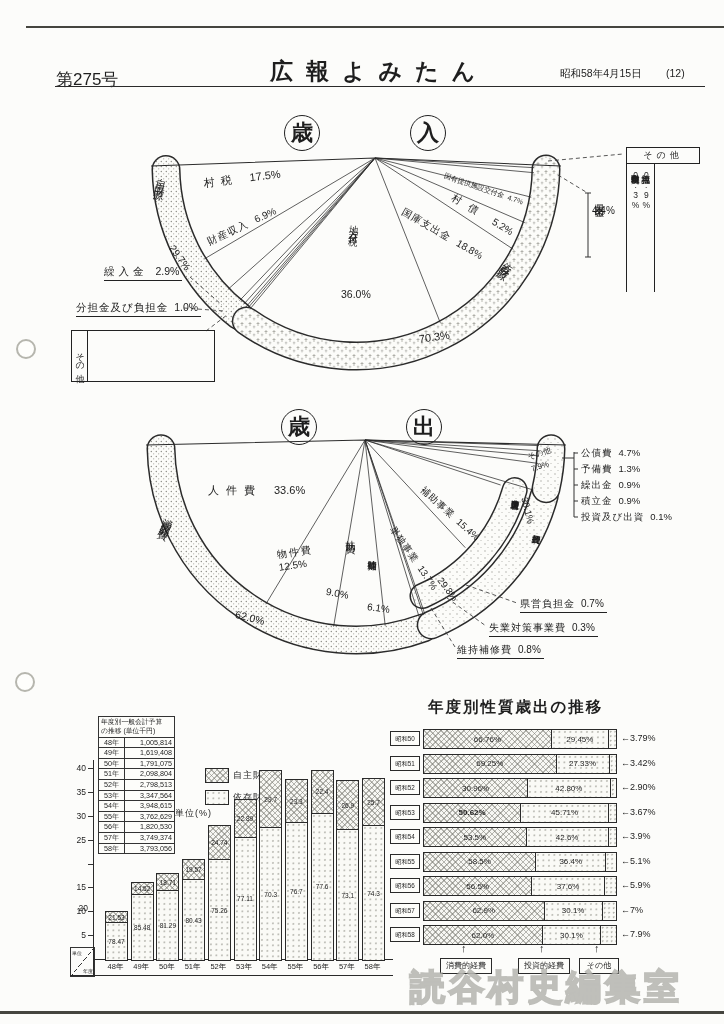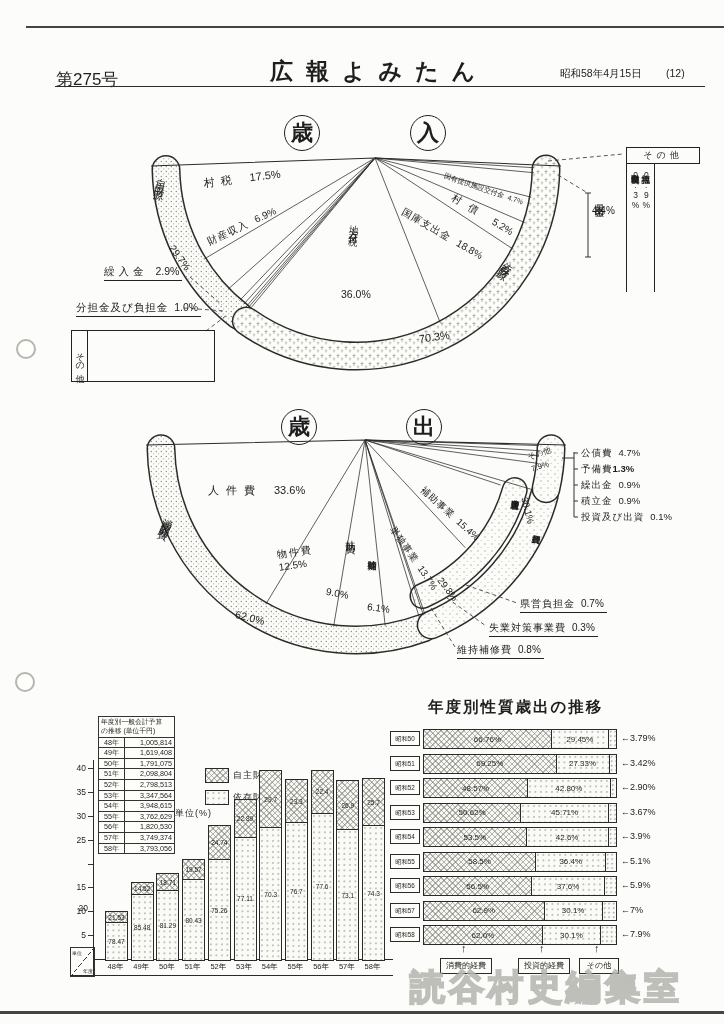--- a/index.html
+++ b/index.html
@@ -216,21 +216,21 @@
       <div class="flabel" style="left: 426px; top: 89px; font-size: 9.5px; transform: rotate(42deg);"><span style="letter-spacing: 1px;">補助事業</span><span style="margin-left: 6px;">15.4%</span></div>
       <div class="flabel" style="left: 512px; top: 90px; font-size: 8.5px; transform: rotate(7deg);"><span class="vtx" style="letter-spacing: 0px;">普通建設事業費</span></div>
       <div class="flabel" style="left: 444px; top: 180px; font-size: 9.5px; transform: rotate(52deg);"><span>29.8%</span></div>
       <div class="flabel" style="left: 530px; top: 101px; font-size: 9.5px; transform: rotate(76deg);"><span>30.1%</span></div>
       <div class="flabel" style="left: 534px; top: 125px; font-size: 8.5px; transform: rotate(10deg);"><span class="vtx" style="letter-spacing: 0px;">投資的経費</span></div>
       <div class="flabel" style="left: 166px; top: 114px; font-size: 10.5px; transform: rotate(21deg);"><span class="vtx" style="letter-spacing: 3px;">消費的経費</span></div>
       <div class="flabel" style="left: 237px; top: 213px; font-size: 10.5px; transform: rotate(14deg);"><span>62.0%</span></div>
       <div class="flabel" style="left: 526px; top: 57px; font-size: 8px; transform: rotate(-18deg);"><span>その他</span></div>
       <div class="flabel" style="left: 530px; top: 70px; font-size: 8px; transform: rotate(-18deg);"><span>7.9%</span></div>
       <div class="flabel" style="left: 581px; top: 52px; font-size: 9.5px;"><span style="letter-spacing: 1px;">公債費</span><span style="margin-left: 6px;">4.7%</span></div>
-      <div class="flabel" style="left: 581px; top: 68px; font-size: 9.5px;"><span style="letter-spacing: 1px;">予備費</span><span style=" font-weight: bold;">1.3%</span></div>
+      <div class="flabel" style="left: 581px; top: 68px; font-size: 9.5px;"><span style="letter-spacing: 1px;">予備費</span><span style="margin-left: 6px;">1.3%</span></div>
       <div class="flabel" style="left: 581px; top: 84px; font-size: 9.5px;"><span style="letter-spacing: 1px;">繰出金</span><span style="margin-left: 6px;">0.9%</span></div>
       <div class="flabel" style="left: 581px; top: 100px; font-size: 9.5px;"><span style="letter-spacing: 1px;">積立金</span><span style="margin-left: 6px;">0.9%</span></div>
       <div class="flabel" style="left: 581px; top: 116px; font-size: 9.5px;"><span style="letter-spacing: 1px;">投資及び出資</span><span style="margin-left: 6px;">0.1%</span></div>
       <div class="flabel ul" style="left: 520px; top: 202px; font-size: 10px;"><span style="letter-spacing: 1px;">県営負担金</span><span style="margin-left: 6px;">0.7%</span></div>
       <div class="flabel ul" style="left: 489px; top: 226px; font-size: 10px;"><span style="letter-spacing: 1px;">失業対策事業費</span><span style="margin-left: 6px;">0.3%</span></div>
       <div class="flabel ul" style="left: 457px; top: 248px; font-size: 10px;"><span style="letter-spacing: 1px;">維持補修費</span><span style="margin-left: 6px;">0.8%</span></div>
     </div>
 
   <div id="budget" class="abs" style="left:60px;top:690px;width:350px;height:312px;">
     <div class="btab" id="btable" style="left:38px;top:26px;">
@@ -434,31 +434,31 @@
           </div>
           <div class="nseg pat-izon" style="width: 27.33%;">
             <span>27.33%</span>
           </div>
           <div class="nseg pat-dot" style="width: 3.42%;"></div>
         </div>
         <div class="narrow" style="left: 236px; top: 62.5px;">←3.42%</div>
         <div class="nrow-year" style="left: 5px; top: 85px; width: 28px; height: 13px; line-height: 13px;">昭和52</div>
         <div class="nbar" style="left: 38px; top: 83px; width: 192px; height: 18px;">
           <div class="nseg pat-jishu" style="width: 54.3%;">
-            <span>48.57%</span>
+            <span>30.96%</span>
           </div>
           <div class="nseg pat-izon" style="width: 42.8%;">
             <span>42.80%</span>
           </div>
           <div class="nseg pat-dot" style="width: 2.9%;"></div>
         </div>
         <div class="narrow" style="left: 236px; top: 87px;">←2.90%</div>
         <div class="nrow-year" style="left: 5px; top: 109.5px; width: 28px; height: 13px; line-height: 13px;">昭和53</div>
         <div class="nbar" style="left: 38px; top: 107.5px; width: 192px; height: 18px;">
-          <div class="nseg pat-jishu" style="width: 50.62%;">
+          <div class="nseg pat-jishu" style="width: 50.62%; font-weight: bold;">
             <span>50.62%</span>
           </div>
           <div class="nseg pat-izon" style="width: 45.71%;">
             <span>45.71%</span>
           </div>
           <div class="nseg pat-dot" style="width: 3.67%;"></div>
         </div>
         <div class="narrow" style="left: 236px; top: 111.5px;">←3.67%</div>
         <div class="nrow-year" style="left: 5px; top: 134px; width: 28px; height: 13px; line-height: 13px;">昭和54</div>
         <div class="nbar" style="left: 38px; top: 132px; width: 192px; height: 18px;">

